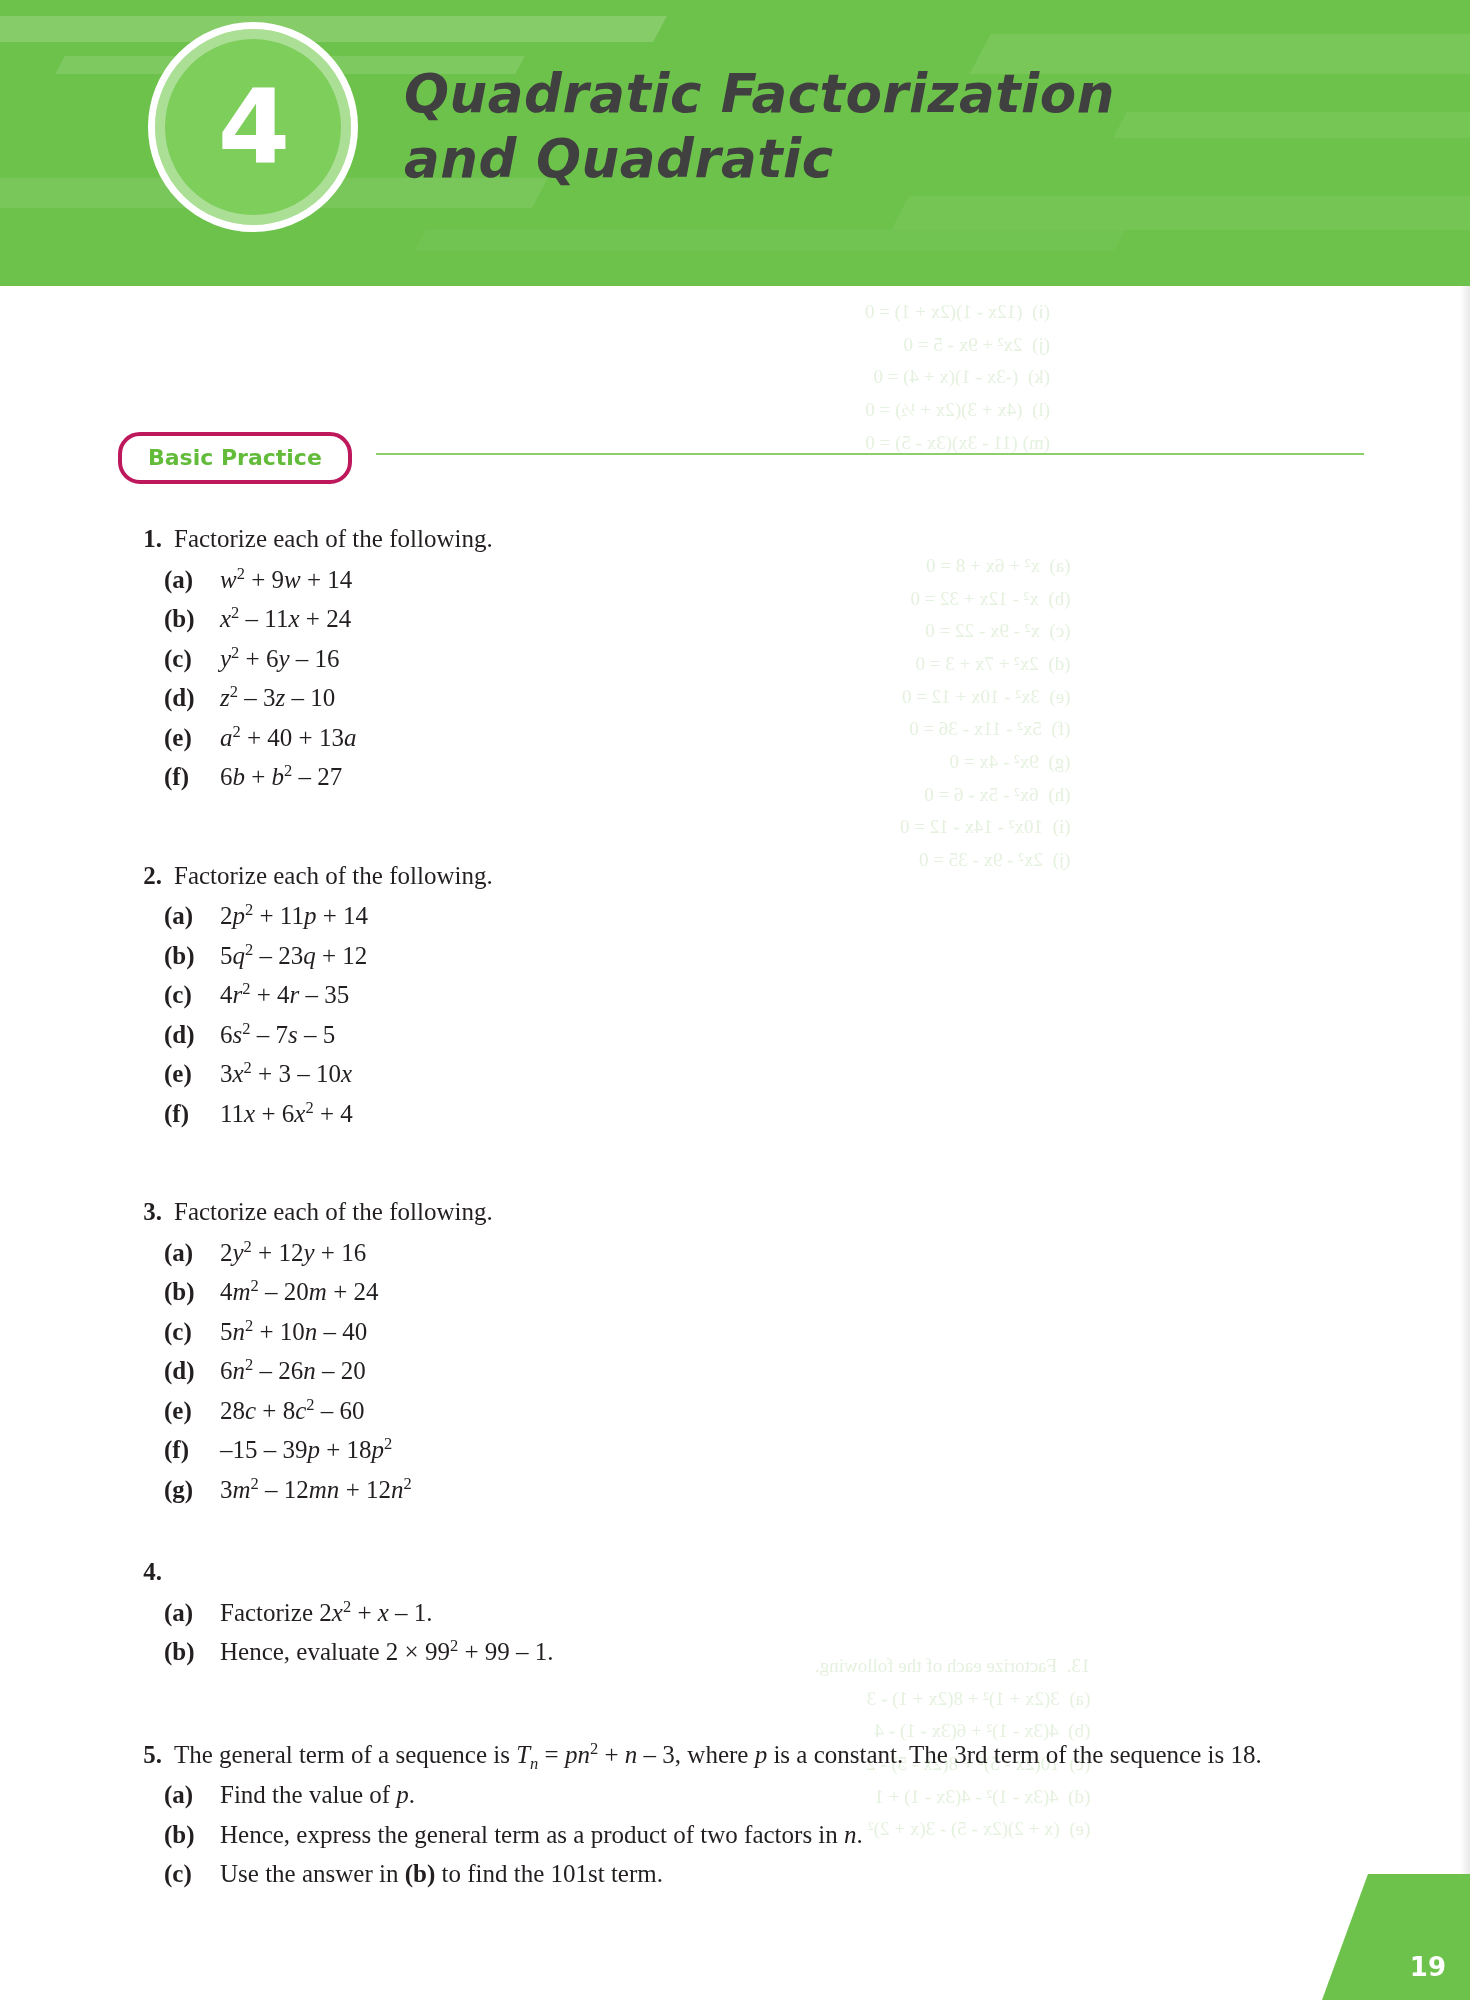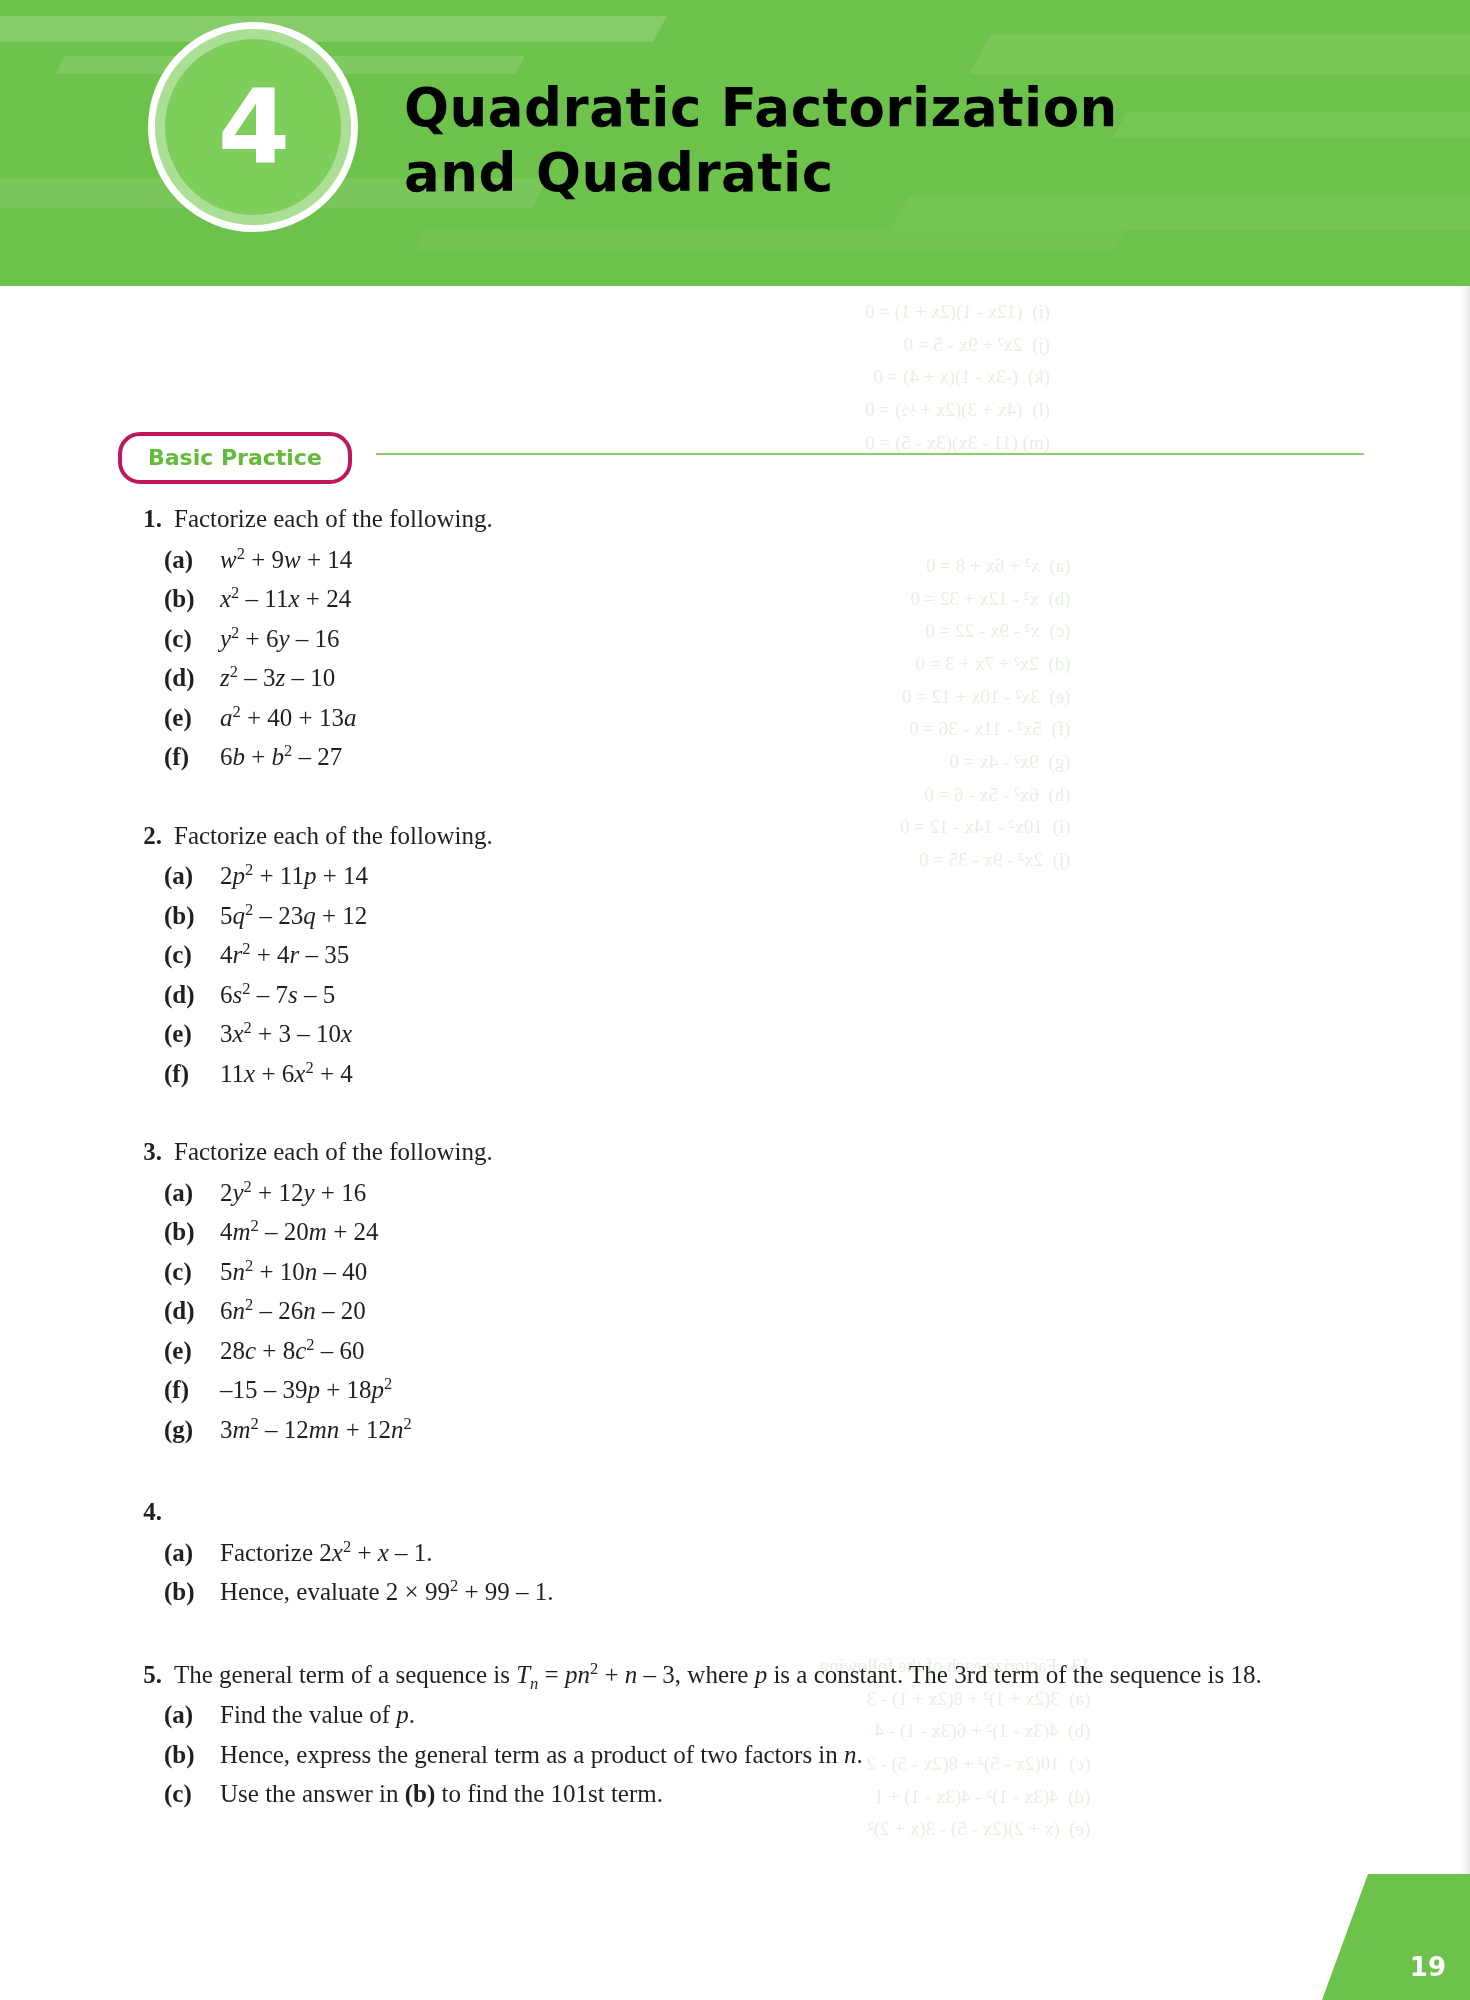--- a/index.html
+++ b/index.html
@@ -59,28 +59,29 @@
     font-family: "DejaVu Sans", sans-serif;
     font-weight: bold;
     font-size: 104px;
     color: #ffffff;
     line-height: 1;
     letter-spacing: -2px;
   }
   .chapter-title {
     position: absolute;
     left: 404px;
-    top: 76px;
+    top: 62px;
     width: 930px;
     font-family: "DejaVu Sans", sans-serif;
     font-weight: bold;
     font-size: 53px;
     line-height: 1.22;
-    color: #000000;
+    color: #404040;
     letter-spacing: 0.5px;
+    font-style: italic;
   }
 
   
   .ghost {
     position: absolute;
     color: #cfe6c4;
     opacity: 0.55;
     font-family: "Liberation Serif", serif;
     font-size: 19px;
     line-height: 1.72;
@@ -143,20 +144,21 @@
     width: 44px;
     flex: 0 0 44px;
     text-align: right;
     font-weight: bold;
     padding-right: 12px;
     font-size: 25px;
   }
   .q-text {
     flex: 1 1 auto;
     font-size: 25px;
+    margin-top: 20px;
   }
   .parts {
     margin: 2px 0 0 0;
     padding: 0;
     list-style: none;
   }
   .part {
     display: flex;
     align-items: baseline;
     font-size: 25px;

